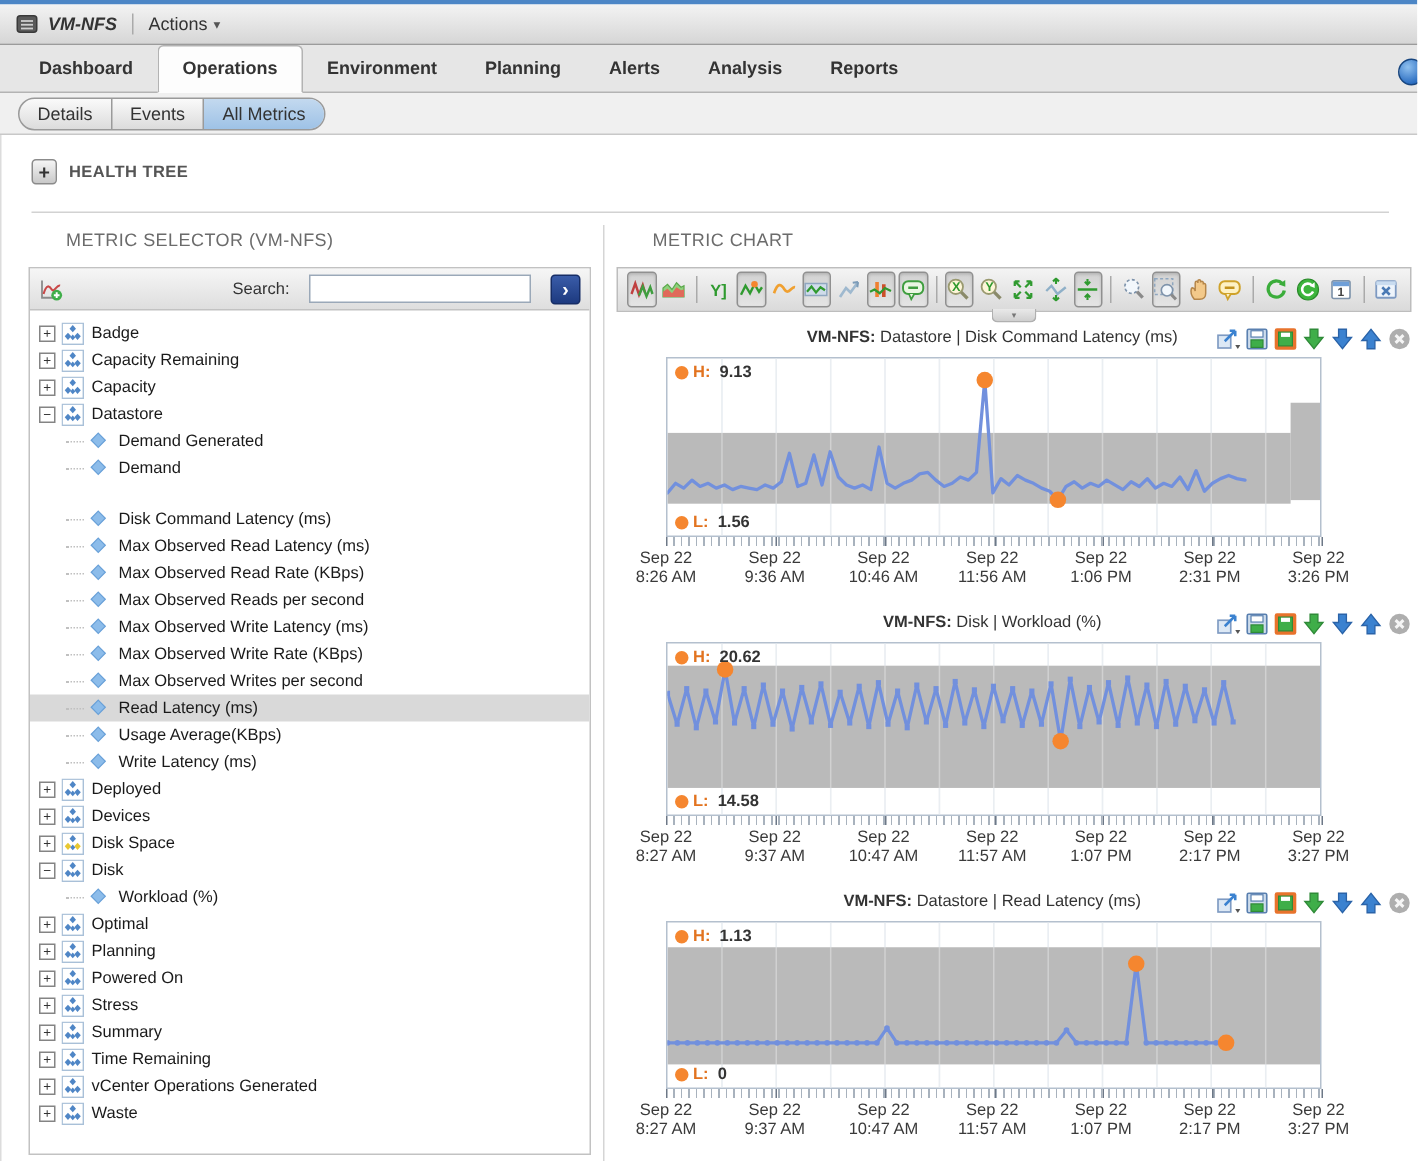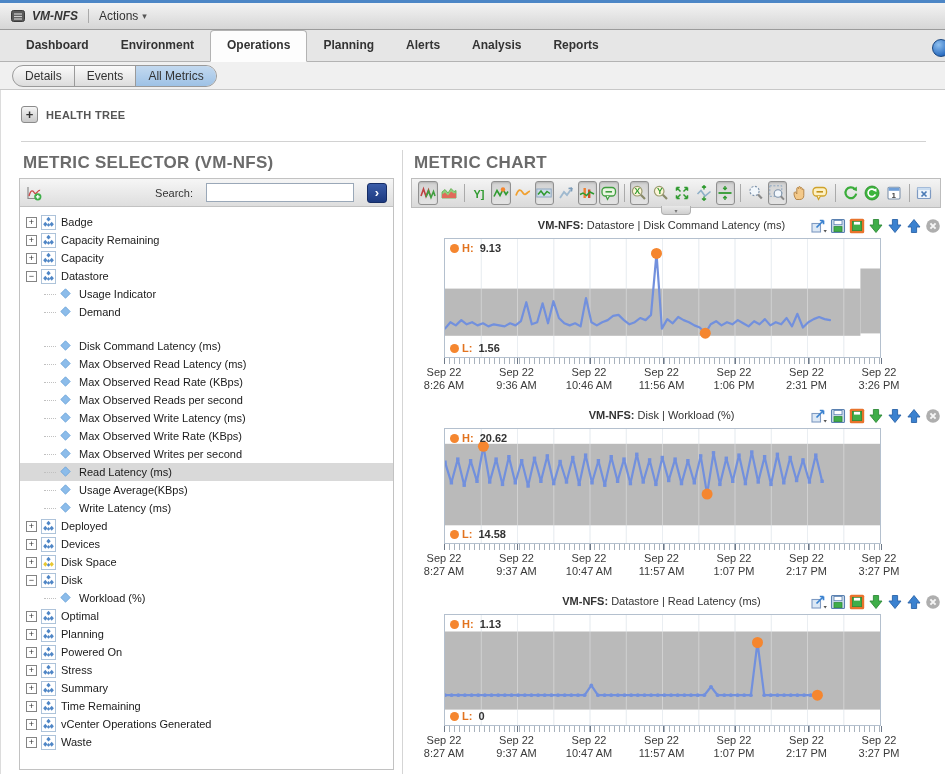--- a/index.html
+++ b/index.html
@@ -24,21 +24,21 @@
   .seg{display:flex;border:1px solid #9a9a9a;border-radius:11px;overflow:hidden;background:linear-gradient(#fafafa,#dcdcdc);}
   .seg-btn{padding:3px 12px;font-size:12px;color:#333;border-right:1px solid #9a9a9a;cursor:pointer;}
   .seg-btn:last-child{border-right:none;}
   .seg-btn.active{background:linear-gradient(#c3d9ef,#9ec2e6);}
   .content{position:absolute;top:90px;left:0;right:0;bottom:0;background:#fff;border-left:1px solid #dcdcdc;}
   .healthrow{position:absolute;top:16px;left:20px;display:flex;align-items:center;}
   .ht-toggle{width:17px;height:17px;background:linear-gradient(#f5f5f5,#c9c9c9);border:1px solid #8b8b8b;border-radius:3px;
           display:flex;align-items:center;justify-content:center;font-weight:bold;font-size:13px;color:#333;box-sizing:border-box;cursor:pointer;}
   .ht-label{margin-left:8px;font-size:11px;font-weight:bold;color:#555;letter-spacing:.3px;}
   .hdivider{position:absolute;top:51px;left:20px;width:905px;height:1px;background:#d2d2d2;}
-  .panel-title{position:absolute;top:63px;font-size:17px;font-weight:bold;color:#6b6b6b;letter-spacing:.3px;}
+  .panel-title{position:absolute;top:63px;font-size:12px;font-weight:normal;color:#6b6b6b;letter-spacing:.3px;margin-left:21px;}
   .panel-title.left{left:22px;}
   .panel-title.right{left:413px;}
   .splitter{position:absolute;top:60px;bottom:0;left:401px;width:1px;background:#d5d5d5;}
   .selbox{position:absolute;top:88px;left:18px;width:375px;bottom:4px;border:1px solid #c2c2c2;background:#fff;box-sizing:border-box;overflow:hidden;}
   .seltoolbar{height:28px;background:linear-gradient(#f6f6f6,#dedede);border-bottom:1px solid #c2c2c2;
           display:flex;align-items:center;padding:0 6px;box-sizing:border-box;gap:8px;}
   .sel-create{width:16px;height:16px;cursor:pointer;}
   .flex1{flex:1;}
   .search-label{font-size:11px;color:#333;margin-right:5px;}
   .search-input{width:140px;height:17px;border:1px solid #9aa8b8;font-size:11px;padding:0 3px;margin-right:5px;font-family:inherit;}
@@ -98,22 +98,22 @@
     <span class="entity-title">VM-NFS</span>
     <span class="vsep"></span>
     <span class="actions">
       <span>Actions</span>
       <span class="caret">▾</span>
     </span>
   </div>
 
   <div class="tabrow">
       <div class="tab">Dashboard</div>
+      <div class="tab active">Operations</div>
       <div class="tab">Environment</div>
-      <div class="tab active">Operations</div>
       <div class="tab">Planning</div>
       <div class="tab">Alerts</div>
       <div class="tab">Analysis</div>
       <div class="tab">Reports</div>
     </div>
   <div class="help-sphere"></div>
 
   <div class="subtabrow">
     <div class="seg">
         <div class="seg-btn">Details</div>
@@ -201,21 +201,21 @@
             </span>
             <span class="tlabel">Datastore</span>
           </div>
           <div class="trow" style="padding-left: 24px;">
             <span class="exp-spacer"></span>
             <span class="ticon">
               <svg width="13" height="13" viewBox="0 0 16 16" style="display:block">
                 <path d="M8 2.2 L13.8 8 L8 13.8 L2.2 8 Z" fill="#8cbcea" stroke="#68a0d8" stroke-width="1"></path>
               </svg>
             </span>
-            <span class="tlabel">Usage Indicator</span>
+            <span class="tlabel">Demand Generated</span>
           </div>
           <div class="trow" style="padding-left: 24px;">
             <span class="exp-spacer"></span>
             <span class="ticon">
               <svg width="13" height="13" viewBox="0 0 16 16" style="display:block">
                 <path d="M8 2.2 L13.8 8 L8 13.8 L2.2 8 Z" fill="#8cbcea" stroke="#68a0d8" stroke-width="1"></path>
               </svg>
             </span>
             <span class="tlabel">Demand</span>
           </div>

